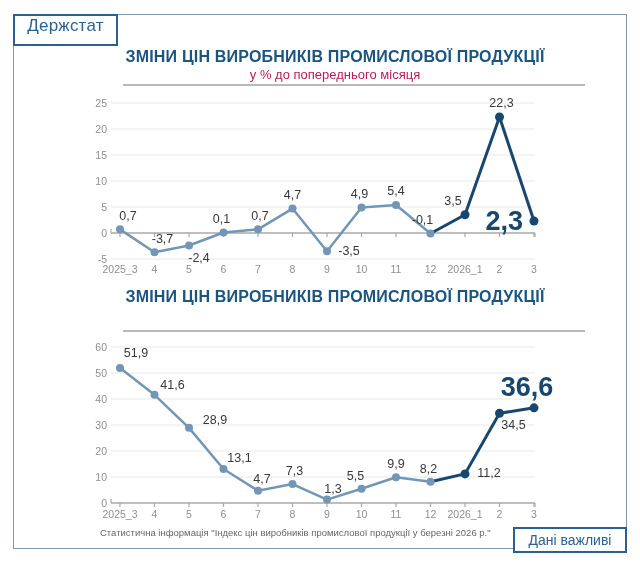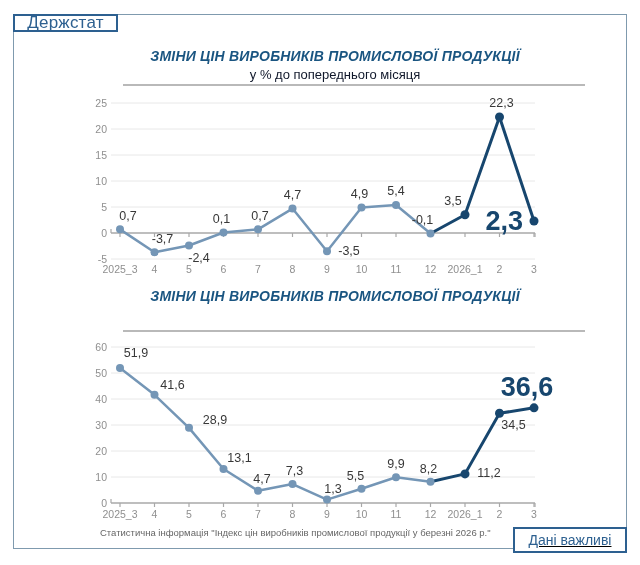--- a/index.html
+++ b/index.html
@@ -1,30 +1,30 @@
 <!DOCTYPE html>
 <html><head>
 <meta charset="utf-8">
 <style>
   * { margin:0; padding:0; box-sizing:border-box; }
   html,body { width:640px; height:565px; background:#ffffff; font-family:"Liberation Sans", sans-serif; overflow:hidden; }
   .page { position:relative; width:640px; height:565px; background:#fff; }
   .card { position:absolute; left:13px; top:14px; width:614px; height:535px; border:1.5px solid #7F9AAE; background:#fff; }
-  .logo-box { position:absolute; left:13px; top:14px; width:105px; height:18px; background:#fff; border:2px solid #2D6090; display:flex; align-items:center; justify-content:center; z-index:3; }
+  .logo-box { position:absolute; left:13px; top:14px; width:105px; height:32px; background:#fff; border:2px solid #2D6090; display:flex; justify-content:center; z-index:3; }
   .logo-box span { color:#2D6090; font-size:17px; letter-spacing:0.2px; }
-  .chart-title { position:absolute; left:85px; width:500px; text-align:center; color:#1A5581; font-weight:bold; font-size:14px; letter-spacing:0.2px;font-style:italic; }
-  .chart-subtitle { position:absolute; left:85px; width:500px; text-align:center; color:#0f172a; font-size:13px; }
+  .chart-title { position:absolute; left:85px; width:500px; text-align:center; color:#1A5581; font-weight:bold; font-size:16px; letter-spacing:0.2px; }
+  .chart-subtitle { position:absolute; left:85px; width:500px; text-align:center; color:#be185d; font-size:13px; }
   .divider { position:absolute; left:123px; width:462px; height:2px; background:#B9B9B9; }
   .t1 { top:48px; } .s1 { top:67px; } .d1 { top:84px; }
   .t2 { top:288px; } .s2 { top:307px; } .d2 { top:330px; }
   .chart-svg { position:absolute; left:85px; width:510px; height:195px; overflow:visible; }
   .c1 { top:90px; } .c2 { top:335px; }
   svg text { font-family:"Liberation Sans", sans-serif; }
   .footer-text { position:absolute; left:100px; top:527px; font-size:9.5px; color:#666666; z-index:2; }
-  .badge-box { position:absolute; left:513px; top:527px; width:114px; height:26px; background:#fff; border:2px solid #2D6090; display:flex; align-items:center; justify-content:center; z-index:3;text-decoration:underline; }
+  .badge-box { position:absolute; left:513px; top:527px; width:114px; height:26px; background:#fff; border:2px solid #2D6090; display:flex; align-items:center; justify-content:center; z-index:3; }
   .badge-box span { color:#2D6090; font-size:14px; }
 </style>
 </head>
 <body>
 
 <div class="page">
   <div class="card"></div>
 
   <div class="logo-box">
     <span>Держстат</span>

